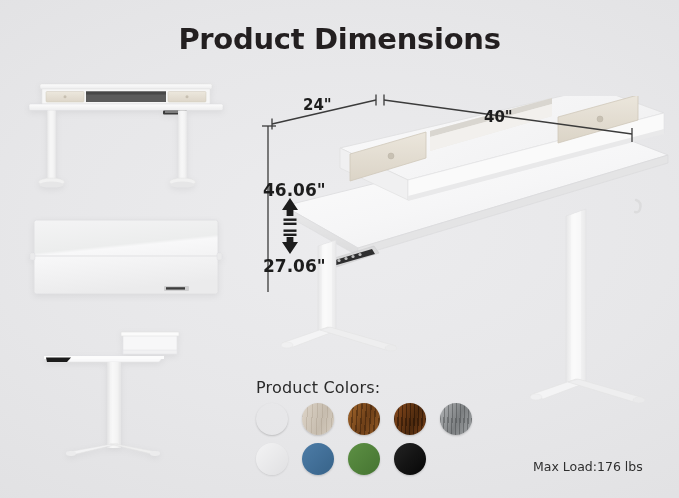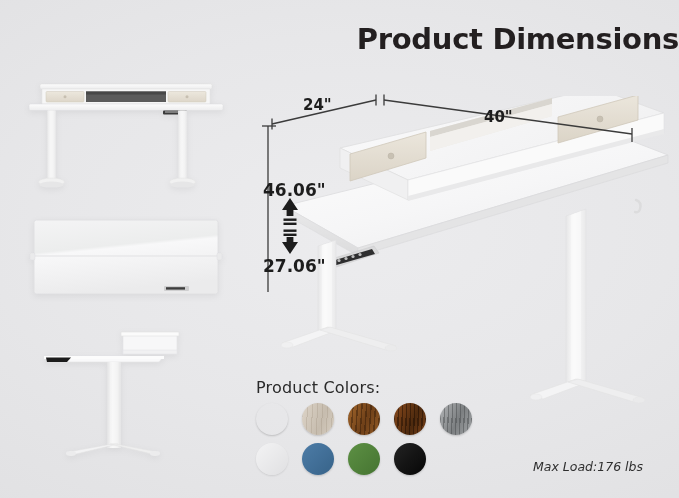--- a/index.html
+++ b/index.html
@@ -13,21 +13,21 @@
   }
   #stage{
     position:absolute;left:0;top:0;width:679px;height:498px;
     background:
       radial-gradient(ellipse 700px 420px at 52% 46%, #ececee 0%, #e7e7e9 46%, #e2e2e4 78%, #dedee0 100%);
   }
   .abs{position:absolute;}
 
   
   #title{
-    left:0;top:22px;width:679px;text-align:right;
+    left:0;top:22px;width:679px;text-align:center;
     font-size:29px;font-weight:bold;color:#231f20;
     letter-spacing:-0.3px;
     font-family:"DejaVu Sans","Liberation Sans",sans-serif;
   }
 
   
   .thumb{filter:drop-shadow(0 2px 3px rgba(0,0,0,.06));}
 
   
   .dimtext{
@@ -47,21 +47,20 @@
   }
   .swatchrow{display:flex;gap:14px;}
   #row1{left:256px;top:403px;}
   #row2{left:256px;top:443px;}
   .sw{width:32px;height:32px;border-radius:50%;box-shadow:0 1px 2px rgba(0,0,0,.18);}
 
   #maxload{
     left:533px;top:459px;font-size:12.5px;color:#2f2f2f;
     font-family:"DejaVu Sans","Liberation Sans",sans-serif;
     white-space:nowrap;
-    font-style:italic;
   }
 </style>
 </head>
 <body>
 
 <div id="stage">
 
   <div class="abs" id="title">Product Dimensions</div>
 
   <svg class="abs thumb" style="left:26px;top:72px;" width="200" height="125" viewBox="0 0 200 125">

